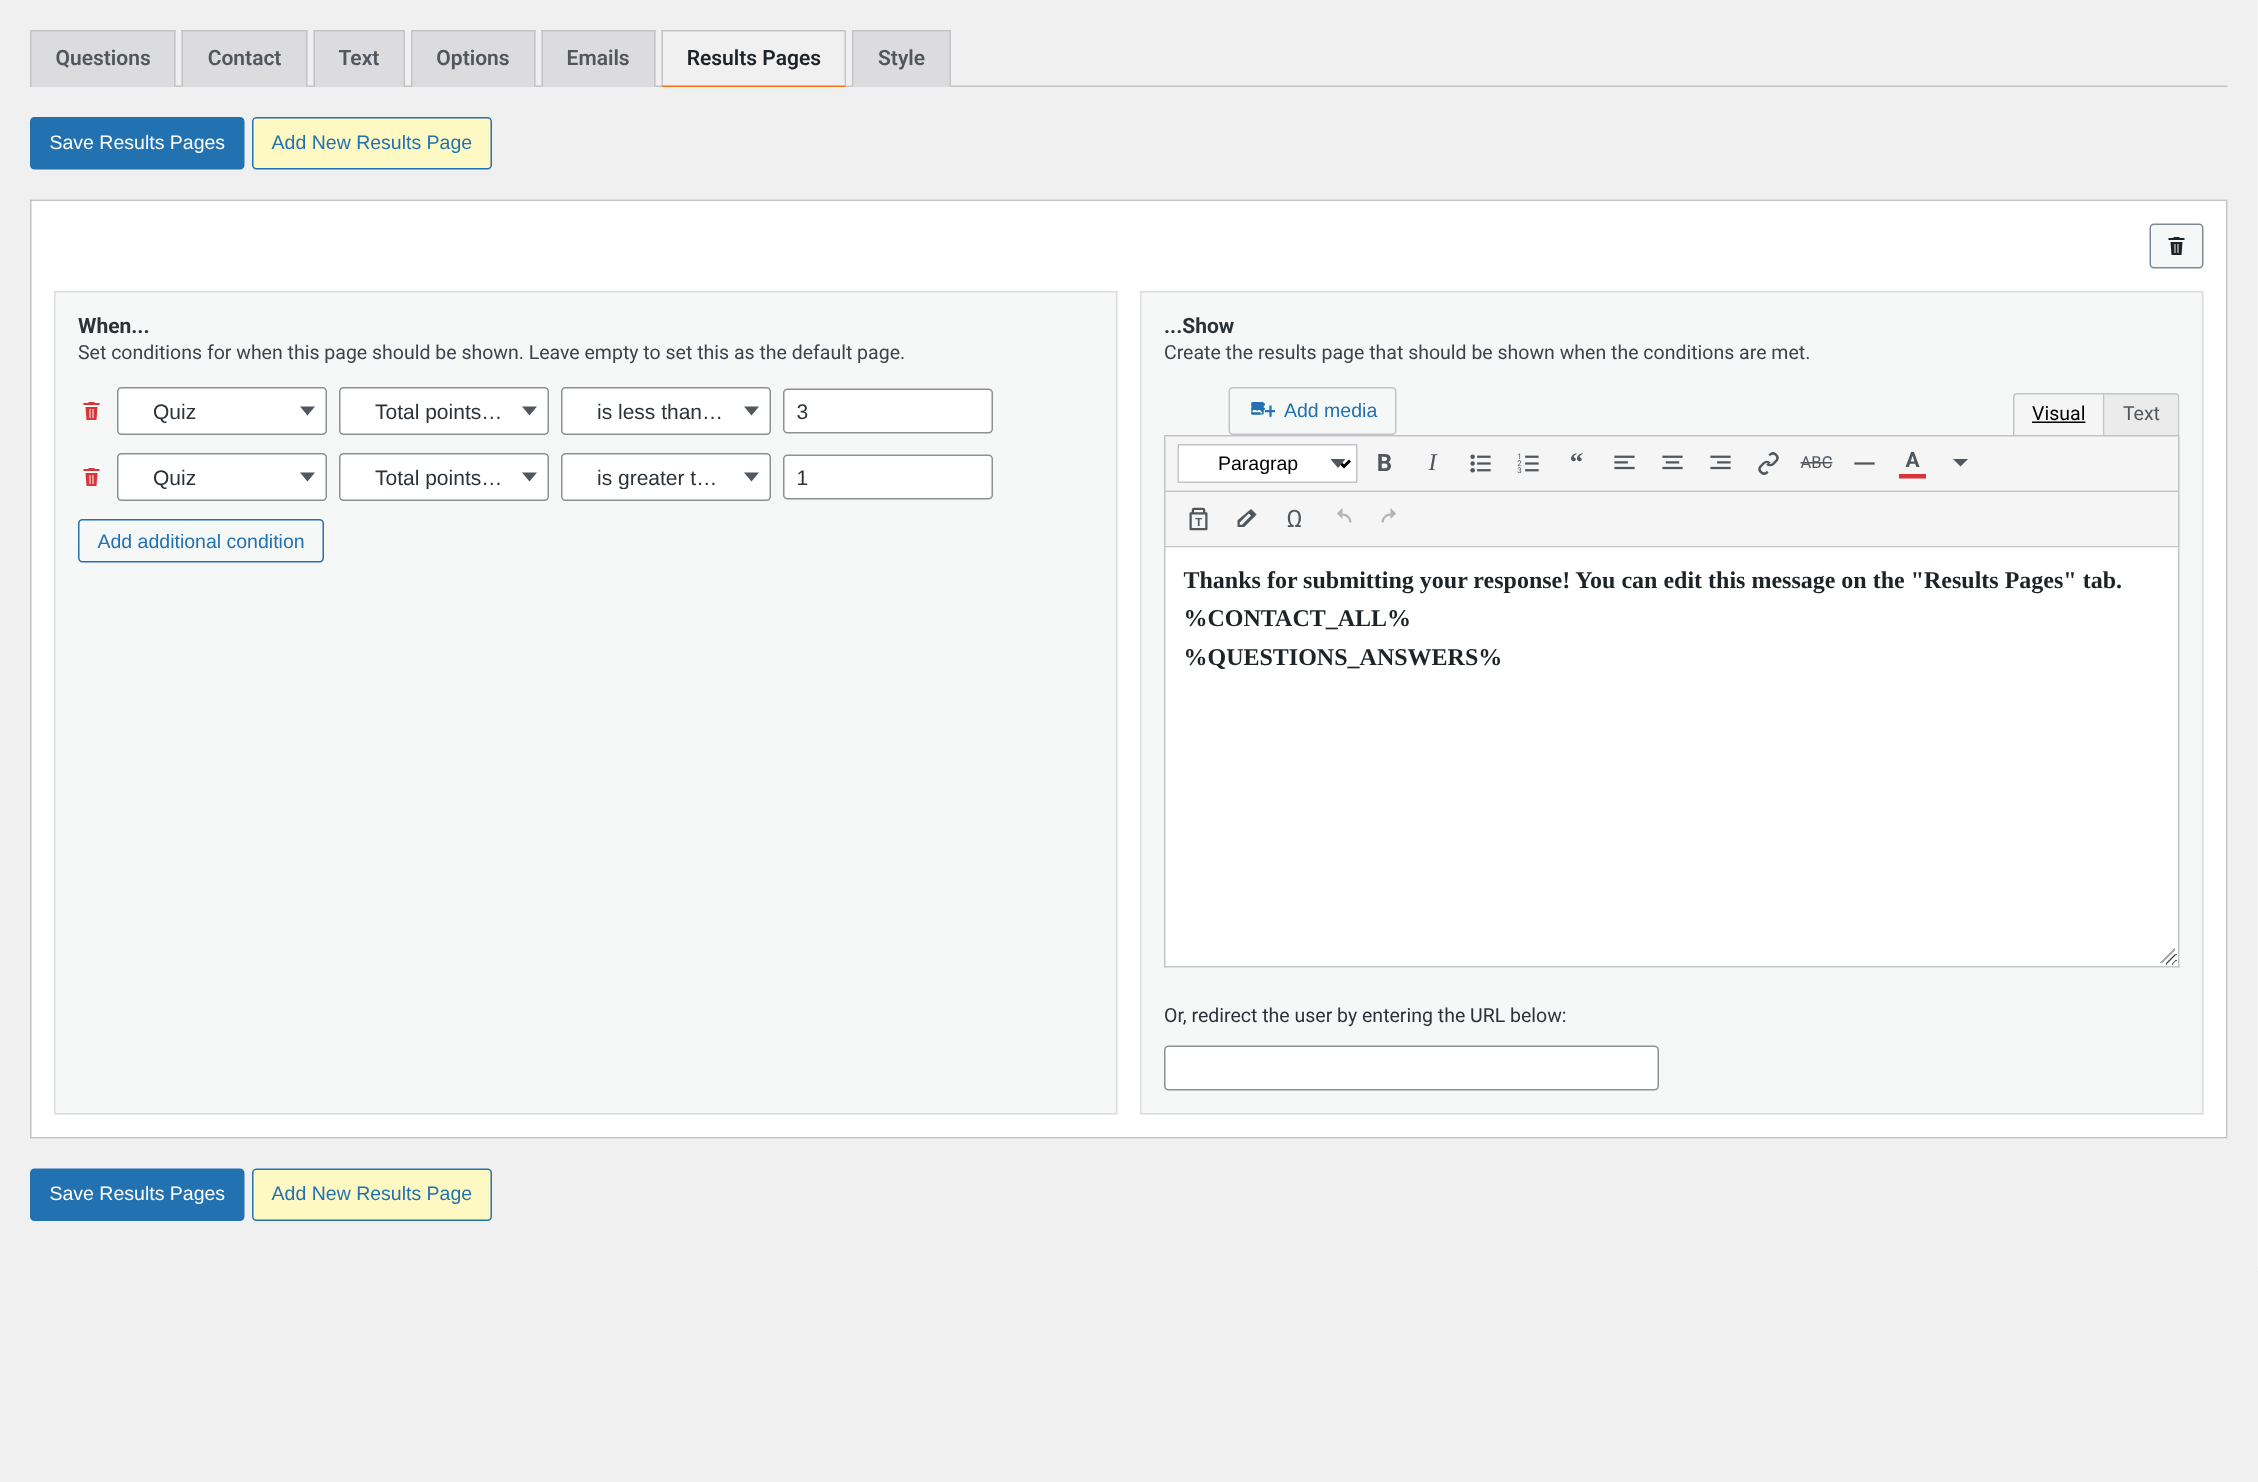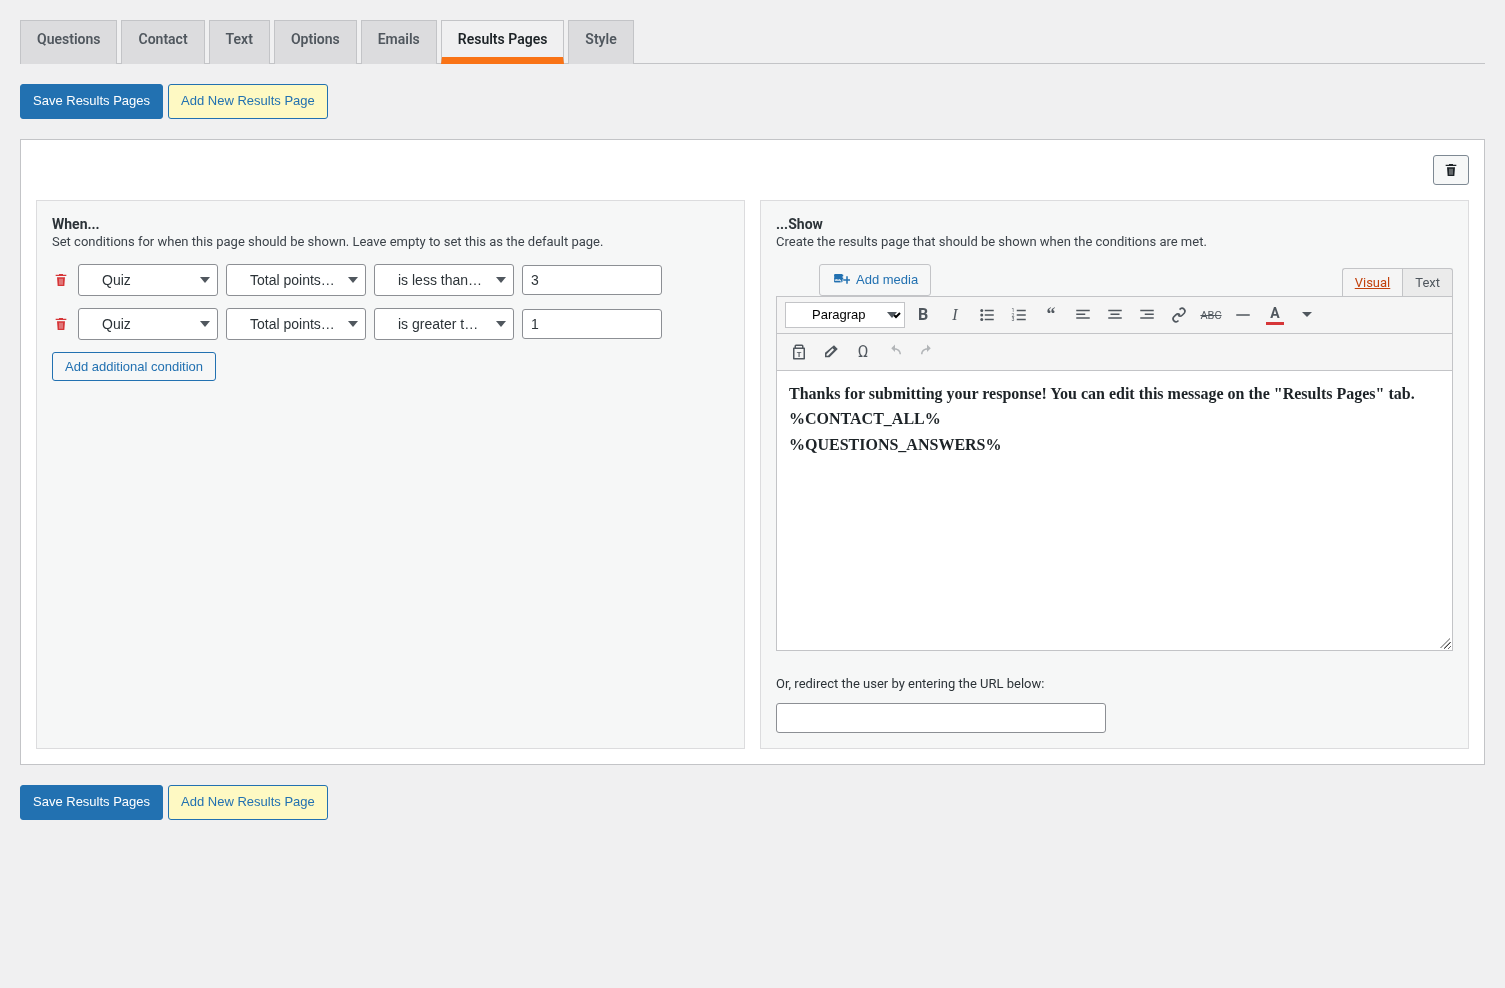--- a/index.html
+++ b/index.html
@@ -23,21 +23,21 @@
       border: 1px solid #c3c4c7;
       border-bottom: none;
       cursor: pointer;
       font-size: 14px;
       color: #50575e;
       font-weight: 600;
       margin-bottom: -1px;
     }
     .tab.active {
       background: #f0f0f1;
-      border-bottom: 7px solid #f97316;
+      border-bottom: 1px solid #f97316;
       color: #1d2327;
     }
     .top-buttons {
       display: flex;
       gap: 5px;
       margin-top: 20px;
     }
     .btn {
       padding: 6px 12px;
       border-radius: 3px;
@@ -189,21 +189,21 @@
       padding: 6px 12px;
       background: #ebebeb;
       border: 1px solid #c3c4c7;
       border-bottom: none;
       font-size: 13px;
       cursor: pointer;
       color: #50575e;
     }
     .editor-tab.active {
       background: #f5f5f5;
-      color: #c2410c;
+      color: #000000;
       text-decoration: underline;
     }
     .editor-tab:first-child { border-right: none; border-top-left-radius: 3px; }
     .editor-tab:last-child { border-top-right-radius: 3px; }
     .toolbar {
       background: #f5f5f5;
       border: 1px solid #c3c4c7;
       padding: 4px 8px;
       display: flex;
       flex-wrap: wrap;

